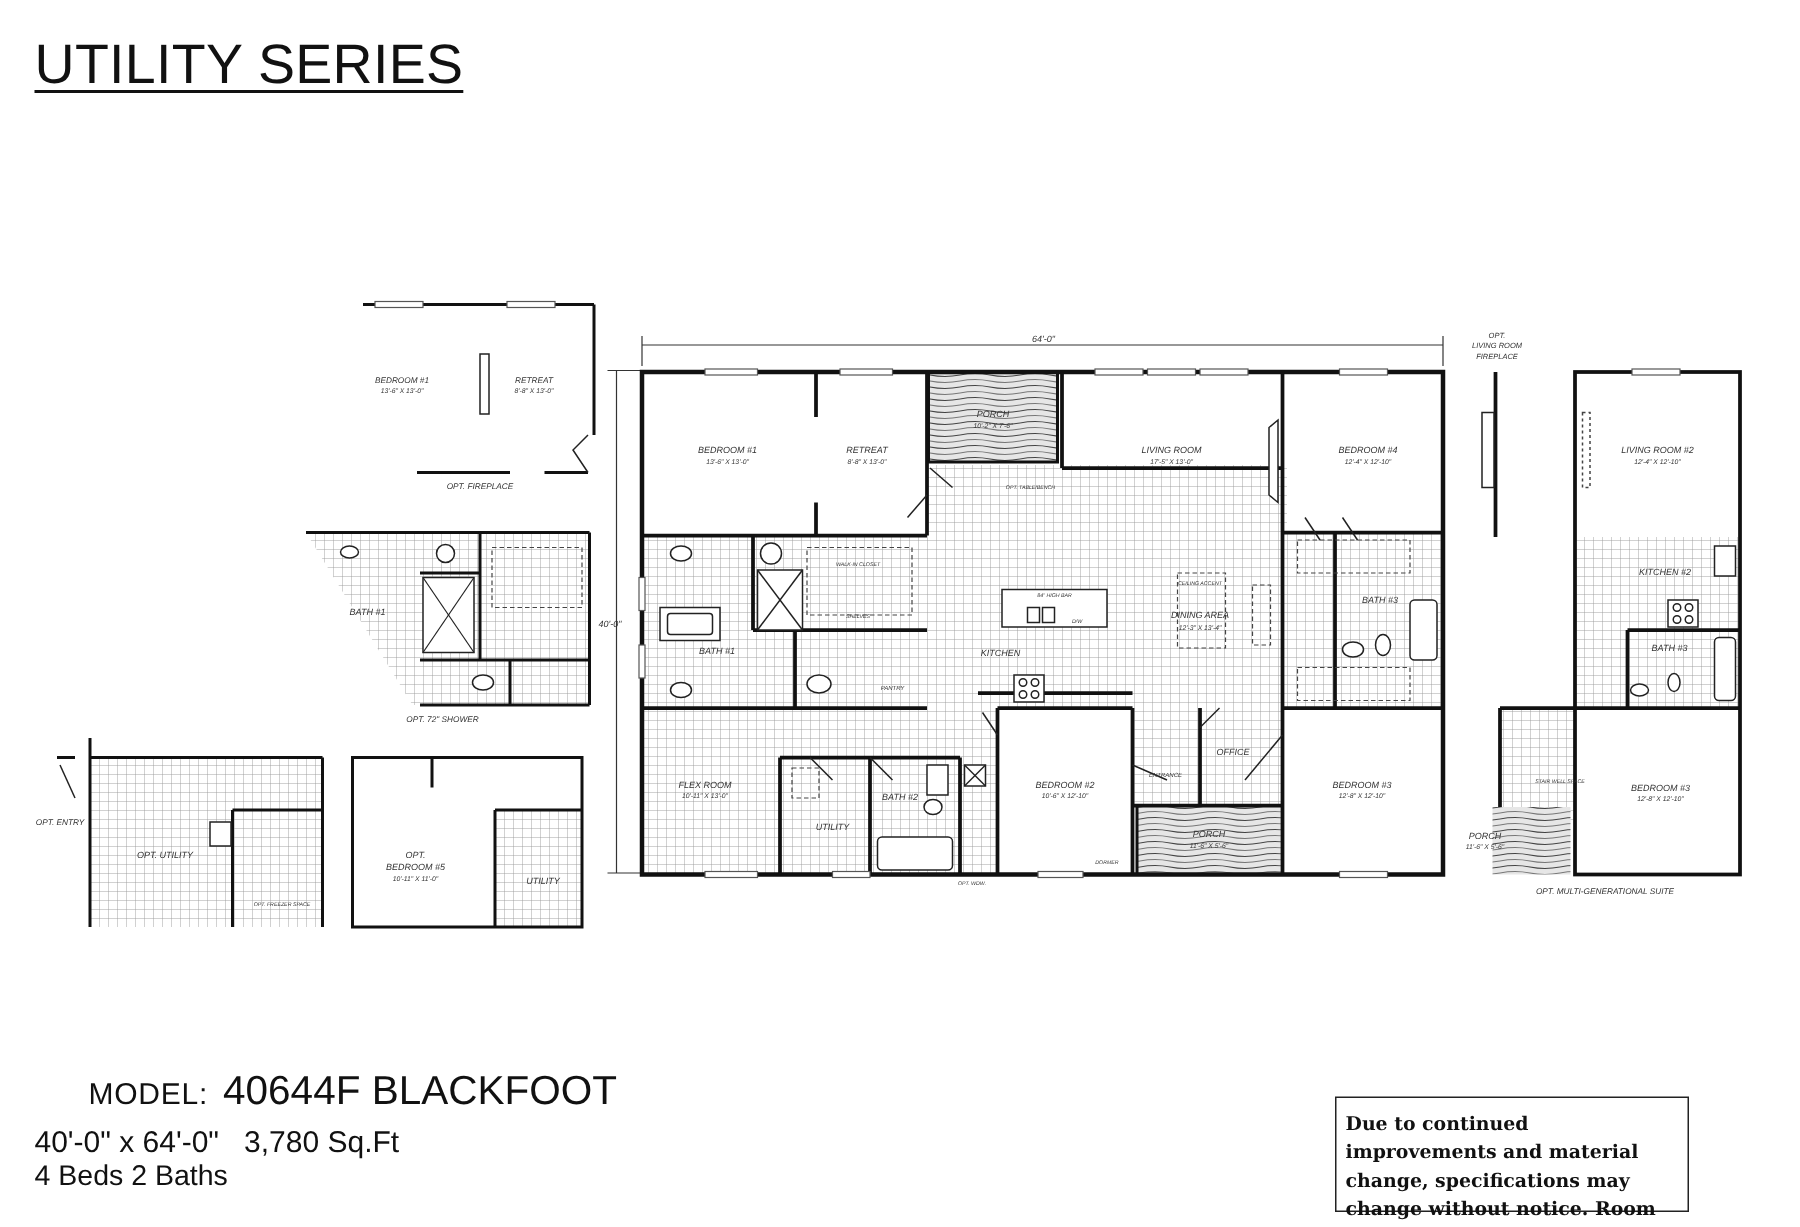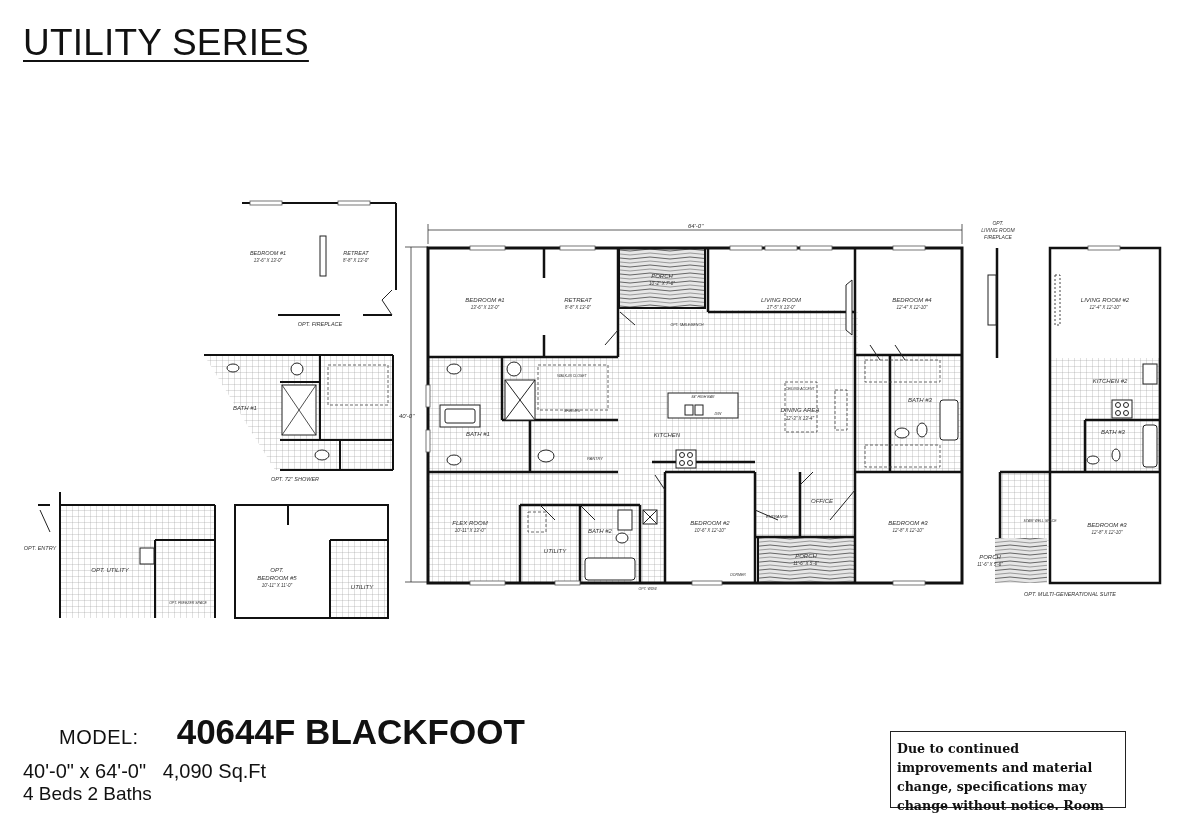--- a/index.html
+++ b/index.html
@@ -3,21 +3,21 @@
 <meta charset="utf-8">
 <style>
   * { margin:0; padding:0; box-sizing:border-box; }
   html, body { width:1200px; height:818px; background:#ffffff; overflow:hidden; }
   body { position:relative; font-family:"Liberation Sans", sans-serif; color:#111; }
   .series-title { position:absolute; left:23px; top:22px; font-size:37px; font-weight:400; letter-spacing:0.2px; text-decoration:underline; text-decoration-thickness:2px; text-underline-offset:5px; color:#111; }
   .plan { position:absolute; left:0; top:0; width:1200px; height:818px; }
   .model-block { position:absolute; left:23px; top:712px; }
   .model-line { display:flex; align-items:baseline; gap:10px; }
   .model-label { font-size:20px; letter-spacing:0.5px;margin-left:36px; }
-  .model-name { font-size:35px; font-weight:700;margin-left:28px; }
+  .model-name { font-size:27px; font-weight:400; }
   .dims-line { margin-top:8px; font-size:20px; white-space:pre; }
   .beds-line { margin-top:0; font-size:19px; }
   .disclaimer { position:absolute; left:890px; top:731px; width:236px; height:77px; border:1.5px solid #222; padding:7px 6px; font-family:"DejaVu Serif", "Liberation Serif", serif; font-weight:700; font-size:12.6px; line-height:19px; color:#111; }
   svg text { font-family:"Liberation Sans", sans-serif; font-style:italic; fill:#333; }
 </style>
 </head>
 <body>
 
 <div class="series-title">UTILITY SERIES</div>
 
@@ -313,17 +313,17 @@
     <text x="1040" y="522" font-size="3.5" text-anchor="middle">STAIR WELL SPACE</text>
     <text x="1070" y="596" font-size="5.5" text-anchor="middle">OPT. MULTI-GENERATIONAL SUITE</text>
   </g>
 </svg>
 
 <div class="model-block">
   <div class="model-line">
     <span class="model-label">MODEL:</span>
     <span class="model-name">40644F BLACKFOOT</span>
   </div>
-  <div class="dims-line"><span>40'-0" x 64'-0"</span>   <span>4,090 Sq.Ft</span></div>
+  <div class="dims-line"><span>40'-0" x 64'-0"</span>   <span>3,780 Sq.Ft</span></div>
   <div class="beds-line">4 Beds 2 Baths</div>
 </div>
 
 <div class="disclaimer">Due to continued improvements and material change, specifications may change without notice. Room sizes are approximate.</div>
 
 </body></html>

